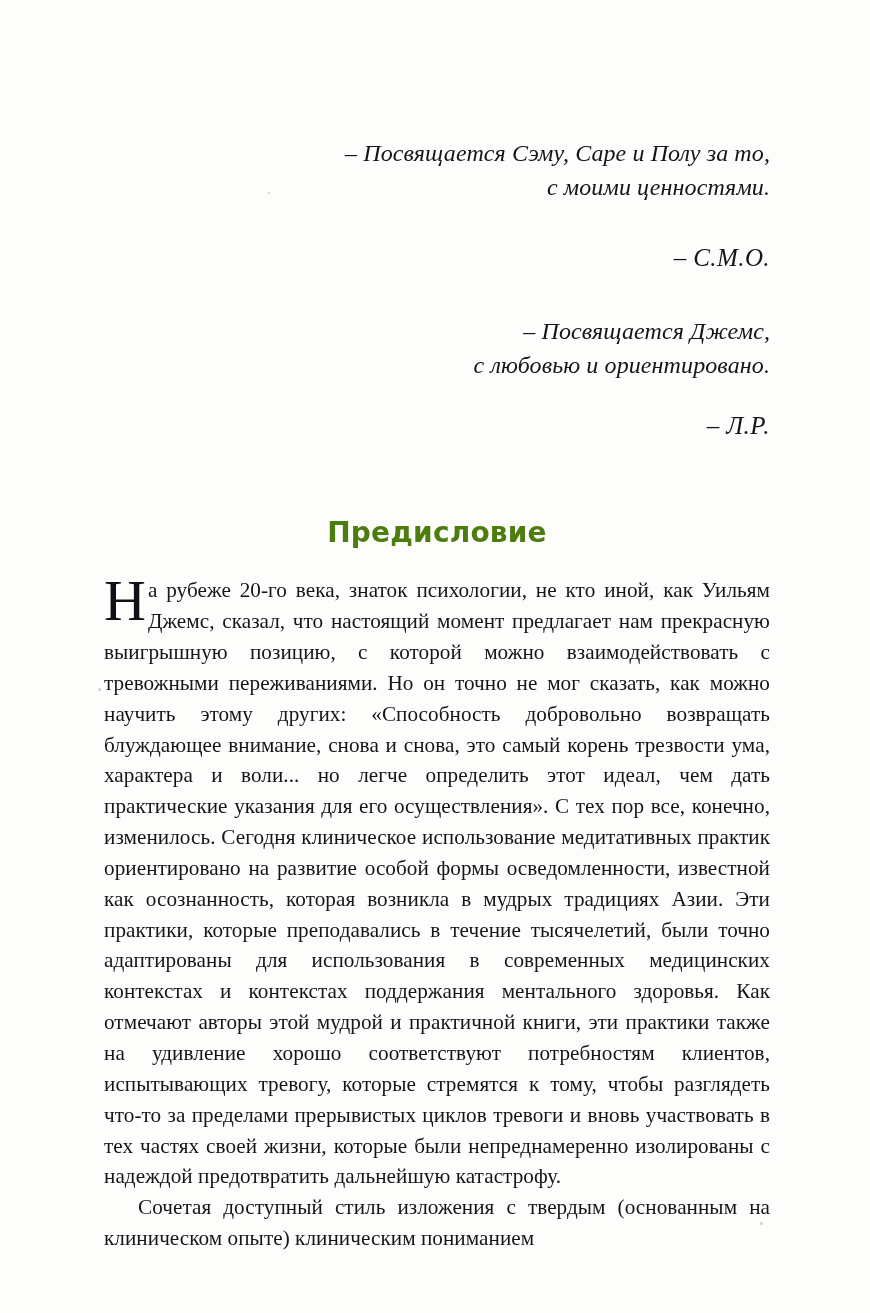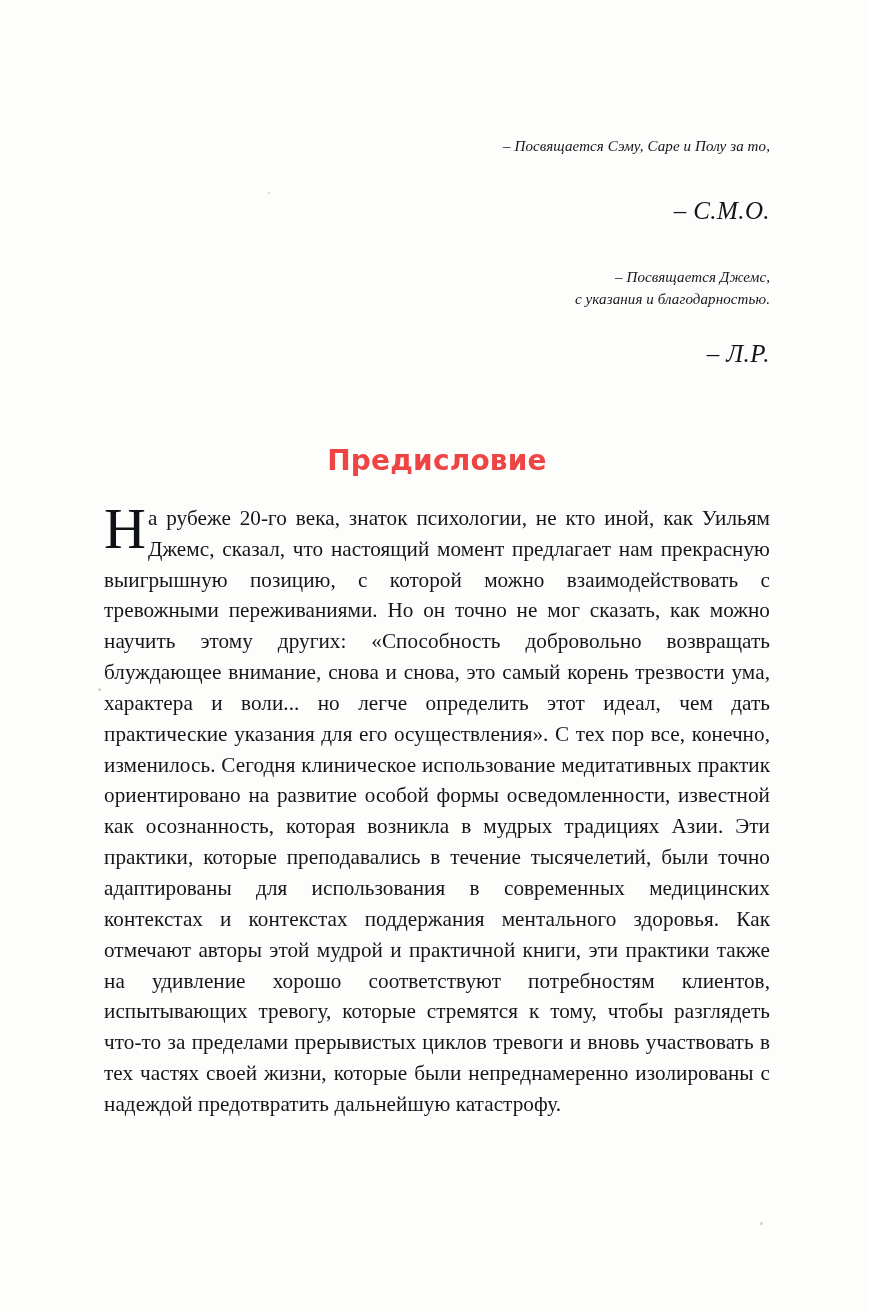--- a/index.html
+++ b/index.html
@@ -33,21 +33,21 @@
   }
 
   
   .dedications {
     padding-top: 136px;
   }
 
   .dedication-block {
     text-align: right;
     font-style: italic;
-    font-size: 15px;
+    font-size: 24px;
     line-height: 1.42;
     letter-spacing: 0.1px;
   }
 
   .dedication-block .line {
     display: block;
     white-space: pre;
   }
 
   .signature {
@@ -62,21 +62,21 @@
   .gap-sig-2 { margin-top: 30px; }
 
   
   .chapter-heading {
     margin-top: 76px;
     text-align: center;
     font-family: "DejaVu Sans", sans-serif;
     font-weight: bold;
     font-size: 28px;
     letter-spacing: 0.2px;
-    color: #ef4444;
+    color: #4d7c0f;
   }
 
   
   .body-text {
     margin-top: 26px;
     font-size: 21.2px;
     line-height: 1.455;
     text-align: justify;
     text-justify: inter-word;
     letter-spacing: 0.05px;
@@ -122,35 +122,37 @@
   <div class="speck" style="left:98px; top:688px; width:3px; height:3px;"></div>
   <div class="speck" style="left:760px; top:1222px; width:3px; height:3px;"></div>
   <div class="speck" style="left:268px; top:192px; width:2px; height:2px;"></div>
 
   <div class="content">
 
     <div class="dedications">
 
       <div class="dedication-block">
         <span class="line">– Посвящается Сэму, Саре и Полу за то,</span>
+        <span class="line">с моими ценностями.</span>
       </div>
 
       <div class="signature gap-sig-1">– С.М.О.</div>
 
       <div class="dedication-block gap-ded-2">
         <span class="line">– Посвящается Джемс,</span>
-        <span class="line">с указания и благодарностью.</span>
+        <span class="line">с любовью и ориентировано.</span>
       </div>
 
       <div class="signature gap-sig-2">– Л.Р.</div>
 
     </div>
 
     <h1 class="chapter-heading">Предисловие</h1>
 
     <div class="body-text">
       <p class="para dropcap-wrap">
         <span class="dropcap">Н</span><span>а рубеже 20-го века, знаток психологии, не кто иной, как Уильям Джемс, сказал, что настоящий момент предлагает нам прекрасную выигрышную позицию, с которой можно взаимодействовать с тревожными переживаниями. Но он точно не мог сказать, как можно научить этому других: «Способность добровольно возвращать блуждающее внимание, снова и снова, это самый корень трезвости ума, характера и воли... но легче определить этот идеал, чем дать практические указания для его осуществления». С тех пор все, конечно, изменилось. Сегодня клиническое использование медитативных практик ориентировано на развитие особой формы осведомленности, известной как осознанность, которая возникла в мудрых традициях Азии. Эти практики, которые преподавались в течение тысячелетий, были точно адаптированы для использования в современных медицинских контекстах и контекстах поддержания ментального здоровья. Как отмечают авторы этой мудрой и практичной книги, эти практики также на удивление хорошо соответствуют потребностям клиентов, испытывающих тревогу, которые стремятся к тому, чтобы разглядеть что-то за пределами прерывистых циклов тревоги и вновь участвовать в тех частях своей жизни, которые были непреднамеренно изолированы с надеждой предотвратить дальнейшую катастрофу.</span>
       </p>
+      <p class="para">Сочетая доступный стиль изложения с твердым (основанным на клиническом опыте) клиническим пониманием</p>
     </div>
 
   </div>
 </div>
 
 </body></html>

